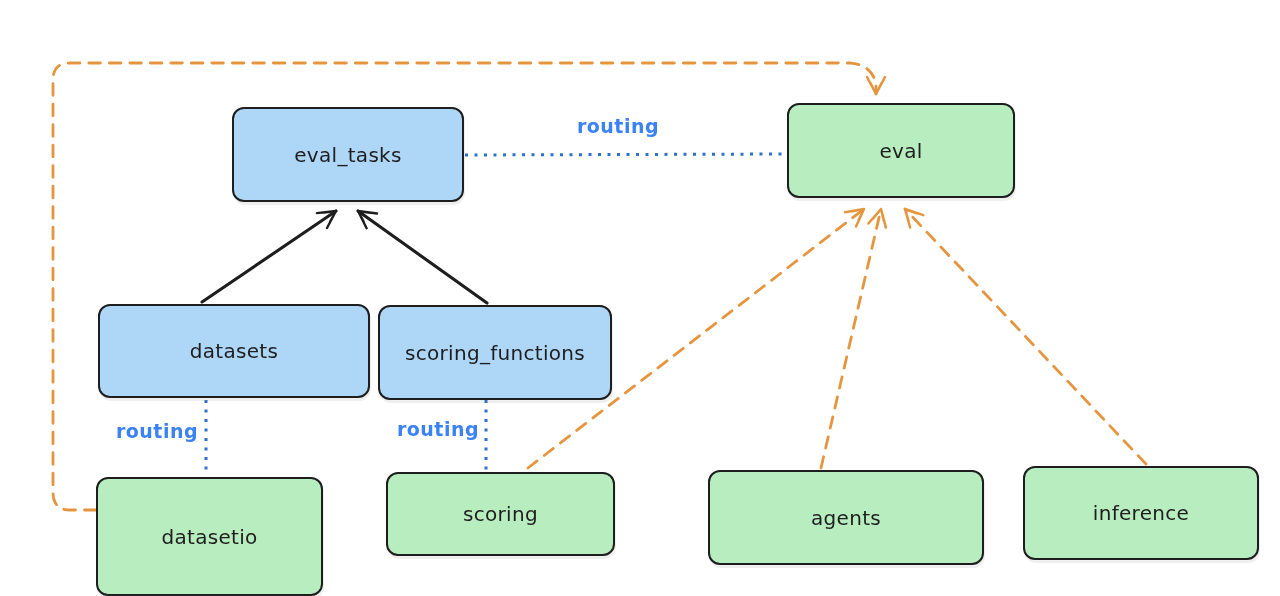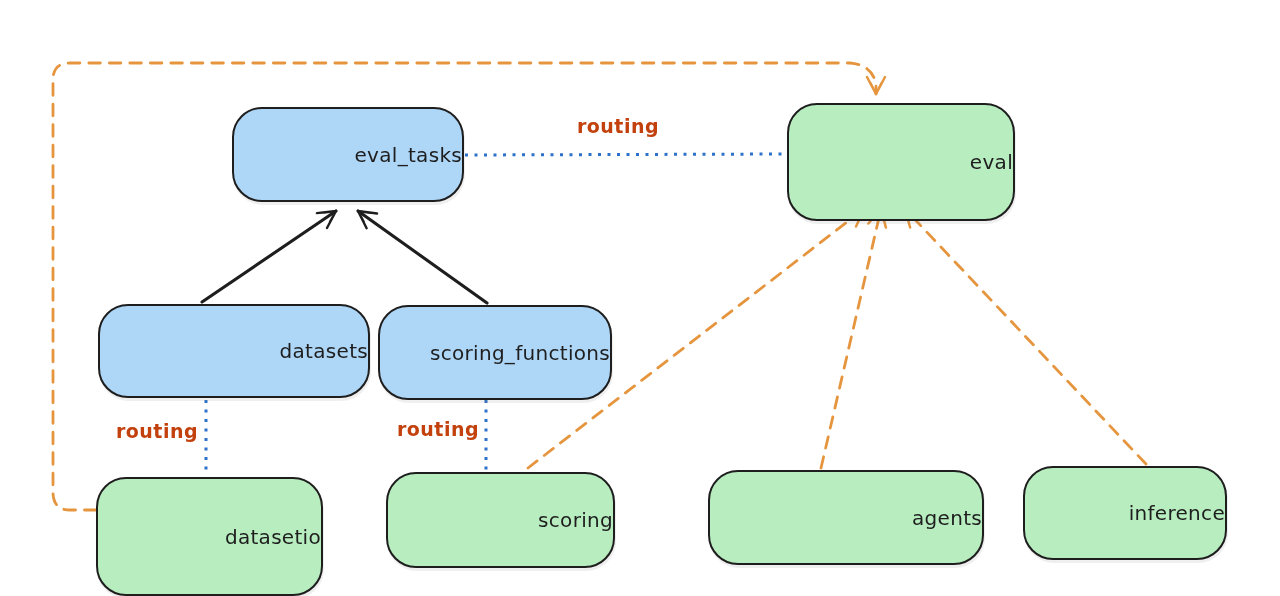--- a/index.html
+++ b/index.html
@@ -3,30 +3,30 @@
 <meta charset="utf-8">
 <style>
   html,body{margin:0;padding:0;background:#ffffff;}
   .canvas{
     position:relative;width:1280px;height:596px;background:#ffffff;overflow:hidden;
     font-family:"DejaVu Sans","Liberation Sans",sans-serif;
   }
   .edges{position:absolute;left:0;top:0;width:1280px;height:596px;}
   .node{
     position:absolute;box-sizing:border-box;
-    border:2.5px solid #1e1e1e;border-radius:30px;
-    display:flex;align-items:center;justify-content:flex-end;
+    border:2.5px solid #1e1e1e;border-radius:12px;
+    display:flex;align-items:center;justify-content:center;
     font-size:20px;color:#1e1e1e;letter-spacing:0.3px;
     box-shadow:1px 3px 0 rgba(120,120,120,0.12);
   }
   .node.blue{background:#aed6f7;}
   .node.green{background:#b7edbf;}
   .edge-label{
     position:absolute;width:130px;text-align:center;
-    color:#c2410c;font-size:19px;font-weight:bold;letter-spacing:0.5px;
+    color:#3b82f6;font-size:19px;font-weight:bold;letter-spacing:0.5px;
   }
   .black-line{stroke:#1e1e1e;stroke-width:3.1;fill:none;stroke-linecap:round;}
   .blue-dotted{stroke:#2e71c8;stroke-width:3;fill:none;stroke-dasharray:3 6.5;}
   .orange-dashed{stroke:#e6953f;stroke-width:2.8;fill:none;stroke-dasharray:11.5 9;stroke-linecap:round;}
 </style>
 </head>
 <body>
 
 <div class="canvas">
 
@@ -50,45 +50,45 @@
     <path class="orange-dashed" d="M96,510 L70,510 Q53,510 53,492 L53,80 Q53,63 70,63 L850,63 Q873,65 876,85 L876,94" marker-end="url(#ah-orange)"></path>
     <path class="orange-dashed" d="M528,468 L864,209" marker-end="url(#ah-orange)"></path>
     <path class="orange-dashed" d="M821,468 L881,209" marker-end="url(#ah-orange)"></path>
     <path class="orange-dashed" d="M1146,464 L905,209" marker-end="url(#ah-orange)"></path>
   </svg>
 
   <div class="node blue" style="left:232px;top:107px;width:232px;height:95px">
     <span>eval_tasks</span>
   </div>
 
-  <div class="node green" style="left:787px;top:103px;width:228px;height:118px">
+  <div class="node green" style="left:787px;top:103px;width:228px;height:95px">
     <span>eval</span>
   </div>
 
   <div class="node blue" style="left:98px;top:304px;width:272px;height:94px">
     <span>datasets</span>
   </div>
 
   <div class="node blue" style="left:378px;top:305px;width:234px;height:95px">
     <span>scoring_functions</span>
   </div>
 
   <div class="node green" style="left:96px;top:477px;width:227px;height:119px">
     <span>datasetio</span>
   </div>
 
-  <div class="node green" style="left:386px;top:472px;width:229px;height:96px">
+  <div class="node green" style="left:386px;top:472px;width:229px;height:84px">
     <span>scoring</span>
   </div>
 
   <div class="node green" style="left:708px;top:470px;width:276px;height:95px">
     <span>agents</span>
   </div>
 
-  <div class="node green" style="left:1023px;top:466px;width:204px;height:94px">
+  <div class="node green" style="left:1023px;top:466px;width:236px;height:94px">
     <span>inference</span>
   </div>
 
   <div class="edge-label" style="left:553px;top:115px">routing</div>
   <div class="edge-label" style="left:92px;top:420px">routing</div>
   <div class="edge-label" style="left:373px;top:418px">routing</div>
 
 </div>
 
 </body></html>

